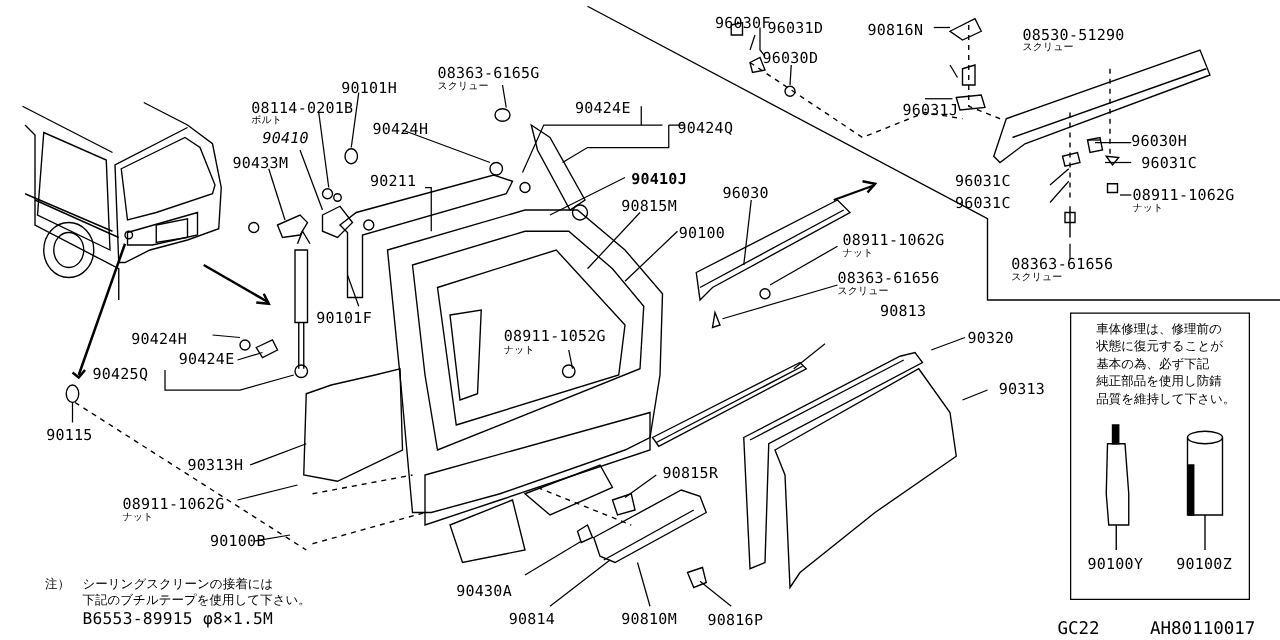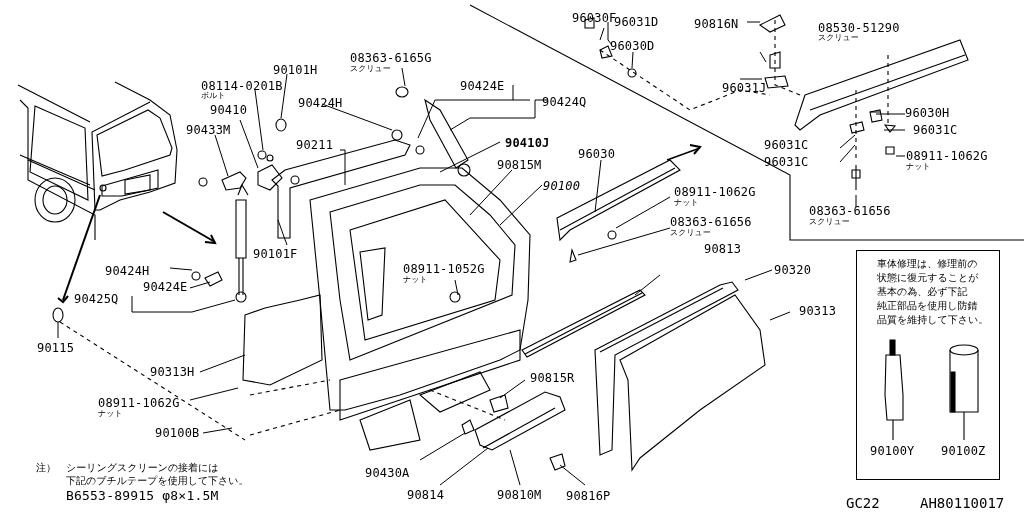--- a/index.html
+++ b/index.html
@@ -190,31 +190,31 @@
     <ellipse cx="964" cy="350" rx="14" ry="5"></ellipse>
     <path d="M950 350 L950 412 L978 412 L978 350"></path>
     <rect x="951" y="372" width="4" height="40" fill="#000"></rect>
     <path d="M964 412 L964 440"></path>
   </g>
 </svg>
 
 <div class="lbl" style="left:273px;top:64px;">90101H</div>
 <div class="lbl" style="left:201px;top:80px;">08114-0201B</div>
 <div class="sub" style="left:201px;top:92px;">ボルト</div>
-<div class="lbl" style="left:210px;top:104px;">90410</div>
+<div class="lbl" style="left:210px;top:104px;font-style:italic;">90410</div>
 <div class="lbl" style="left:186px;top:124px;">90433M</div>
 <div class="lbl" style="left:298px;top:97px;">90424H</div>
 <div class="lbl" style="left:350px;top:52px;">08363-6165G</div>
 <div class="sub" style="left:350px;top:65px;">スクリュー</div>
 <div class="lbl" style="left:460px;top:80px;">90424E</div>
 <div class="lbl" style="left:542px;top:96px;">90424Q</div>
 <div class="lbl" style="left:296px;top:139px;text-align:right;">90211</div>
 <div class="lbl" style="left:505px;top:137px;font-weight:bold;">90410J</div>
 <div class="lbl" style="left:497px;top:159px;">90815M</div>
-<div class="lbl" style="left:543px;top:180px;font-style:italic;">90100</div>
+<div class="lbl" style="left:543px;top:180px;">90100</div>
 <div class="lbl" style="left:253px;top:248px;">90101F</div>
 
 <div class="lbl" style="left:572px;top:12px;">96030F</div>
 <div class="lbl" style="left:614px;top:16px;">96031D</div>
 <div class="lbl" style="left:610px;top:40px;">96030D</div>
 <div class="lbl" style="left:694px;top:18px;">90816N</div>
 <div class="lbl" style="left:818px;top:22px;">08530-51290</div>
 <div class="sub" style="left:818px;top:34px;">スクリュー</div>
 <div class="lbl" style="left:692px;top:82px;margin-left:30px;">96031J</div>
 <div class="lbl" style="left:905px;top:107px;text-align:center;">96030H</div>
@@ -237,21 +237,21 @@
 <div class="lbl" style="left:403px;top:263px;">08911-1052G</div>
 <div class="sub" style="left:403px;top:276px;">ナット</div>
 
 <div class="lbl" style="left:105px;top:265px;">90424H</div>
 <div class="lbl" style="left:143px;top:281px;">90424E</div>
 <div class="lbl" style="left:74px;top:293px;">90425Q</div>
 <div class="lbl" style="left:37px;top:342px;">90115</div>
 <div class="lbl" style="left:150px;top:366px;">90313H</div>
 <div class="lbl" style="left:98px;top:397px;">08911-1062G</div>
 <div class="sub" style="left:98px;top:410px;">ナット</div>
-<div class="lbl" style="left:155px;top:427px;text-align:right;">90100B</div>
+<div class="lbl" style="left:168px;top:427px;text-align:right;">90100B</div>
 
 <div class="lbl" style="left:530px;top:372px;">90815R</div>
 <div class="lbl" style="left:365px;top:467px;">90430A</div>
 <div class="lbl" style="left:407px;top:489px;">90814</div>
 <div class="lbl" style="left:497px;top:489px;">90810M</div>
 <div class="lbl" style="left:566px;top:490px;">90816P</div>
 
 <div class="notebox">
   <div class="boxtext">
     <div>車体修理は、修理前の</div>

